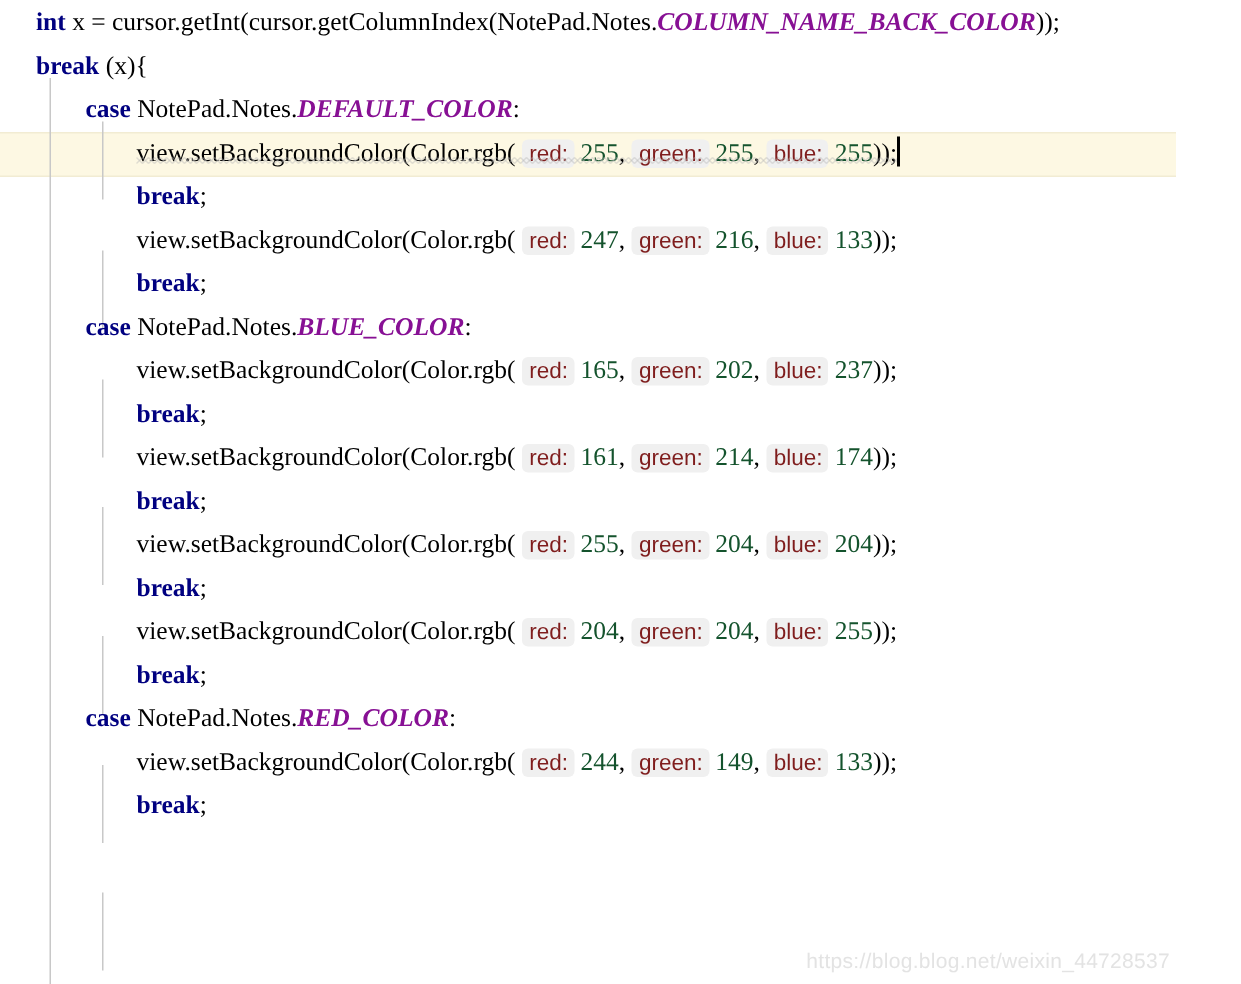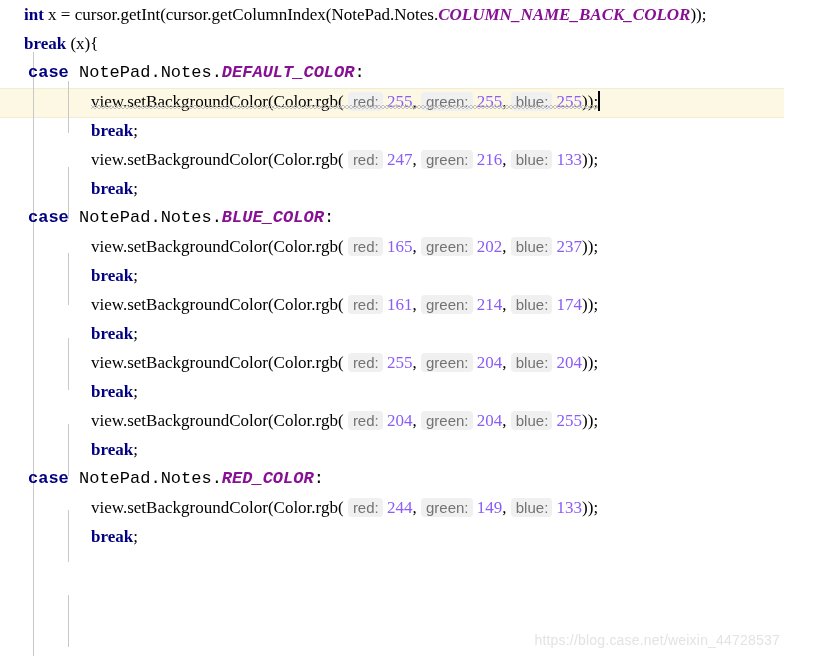--- a/index.html
+++ b/index.html
@@ -51,41 +51,41 @@
     height: 29px;
     line-height: 29px;
     white-space: pre;
     font-family: "Liberation Serif", "DejaVu Serif", serif;
     font-size: 17px;
     color: #000000;
     letter-spacing: 0px;
   }
 
   .indent1 { padding-left: 24px; }
-  .indent2 { padding-left: 28px; font-family: Liberation Mono, monospace; }
+  .indent2 { padding-left: 57px; }
   .indent3 { padding-left: 91px; }
 
   
   .kw {
     color: #000080;
     font-weight: bold;
   }
   .plain { color: #000000; }
   .const {
     color: #871094;
     font-weight: bold;
     font-style: italic;
   }
-  .num { color: #8b5cf6; }
+  .num { color: #14532d; }
   .static-m { color: #000000; }
 
   
   .hint {
     background: #f0f0f0;
-    color: #737373;
+    color: #7f1d1d;
     border-radius: 4px;
     padding: 1px 4px 1px 5px;
     font-size: 15px;
     font-family: "Liberation Sans", sans-serif;
     letter-spacing: 0px;
   }
 
   
   .squiggle {
     position: relative;
@@ -166,14 +166,14 @@
         <div class="line indent3"><span class="kw">break</span><span class="plain">;</span></div>
         <div class="line indent3"><span><span class="plain">view.setBackgroundColor(Color.</span><span class="static-m">rgb</span><span class="plain">(</span><span class="plain"> </span><span class="hint">red:</span><span class="plain"> </span><span class="num">204</span><span class="plain">,</span><span class="plain"> </span><span class="hint">green:</span><span class="plain"> </span><span class="num">204</span><span class="plain">,</span><span class="plain"> </span><span class="hint">blue:</span><span class="plain"> </span><span class="num">255</span><span class="plain">));</span></span></div>
         <div class="line indent3"><span class="kw">break</span><span class="plain">;</span></div>
         <div class="line indent2"><span class="kw">case</span><span class="plain"> NotePad.Notes.</span><span class="const">RED_COLOR</span><span class="plain">:</span></div>
         <div class="line indent3"><span><span class="plain">view.setBackgroundColor(Color.</span><span class="static-m">rgb</span><span class="plain">(</span><span class="plain"> </span><span class="hint">red:</span><span class="plain"> </span><span class="num">244</span><span class="plain">,</span><span class="plain"> </span><span class="hint">green:</span><span class="plain"> </span><span class="num">149</span><span class="plain">,</span><span class="plain"> </span><span class="hint">blue:</span><span class="plain"> </span><span class="num">133</span><span class="plain">));</span></span></div>
         <div class="line indent3"><span class="kw">break</span><span class="plain">;</span></div>
       </div>
 
   </div>
 
-  <div class="watermark">https://blog.case.net/weixin_44728537</div>
+  <div class="watermark">https://blog.blog.net/weixin_44728537</div>
 </div>
 
 </body></html>

